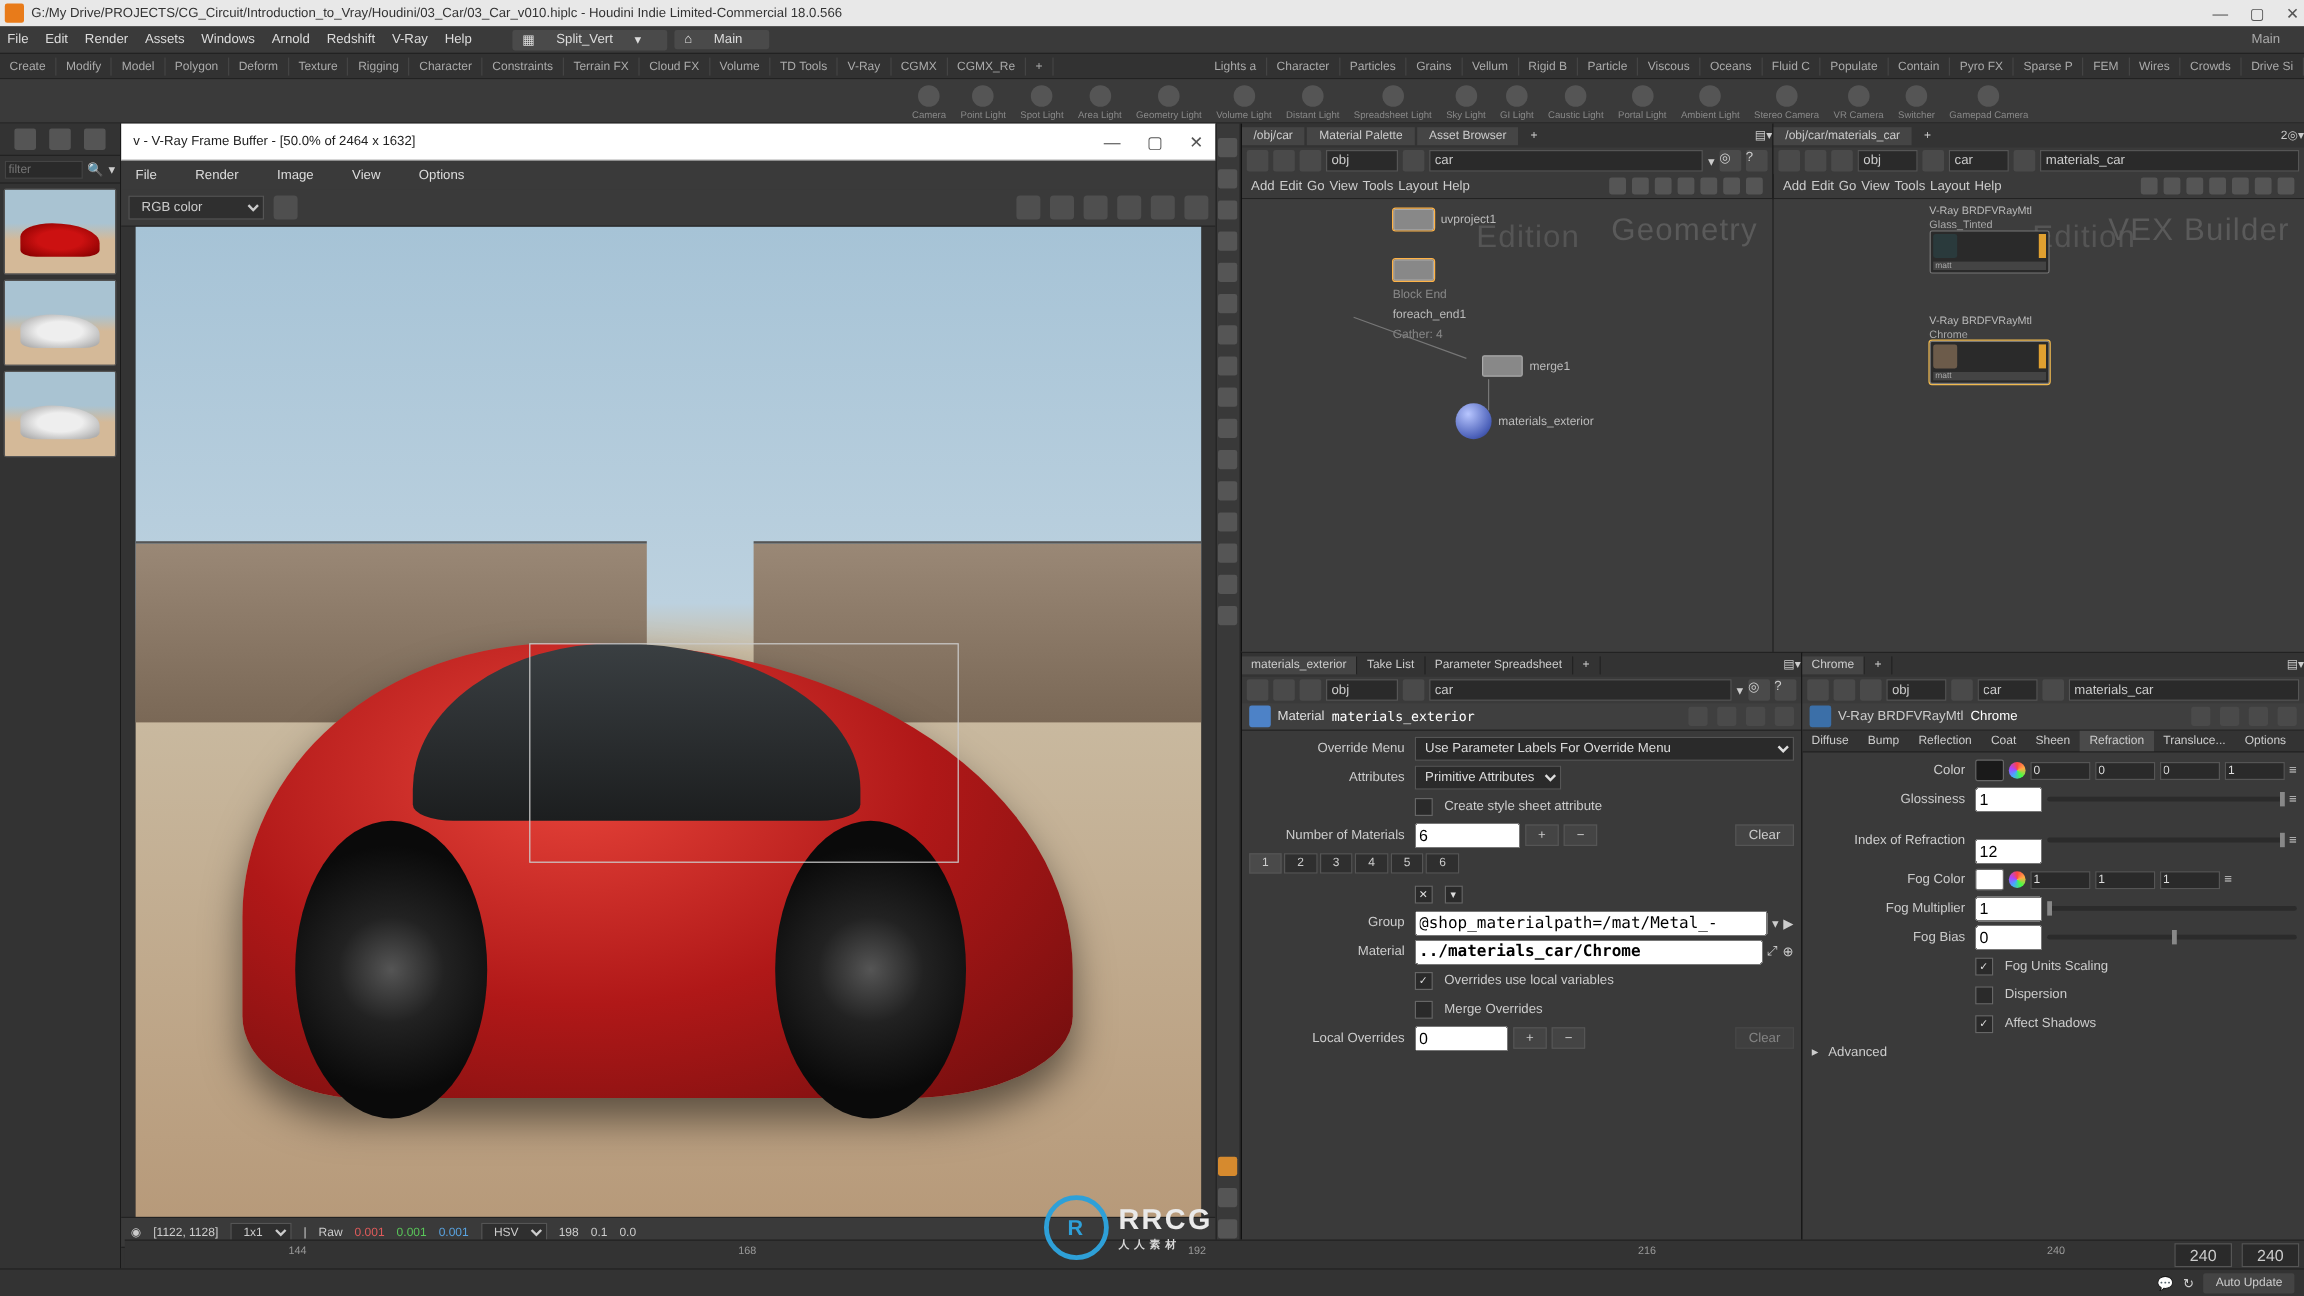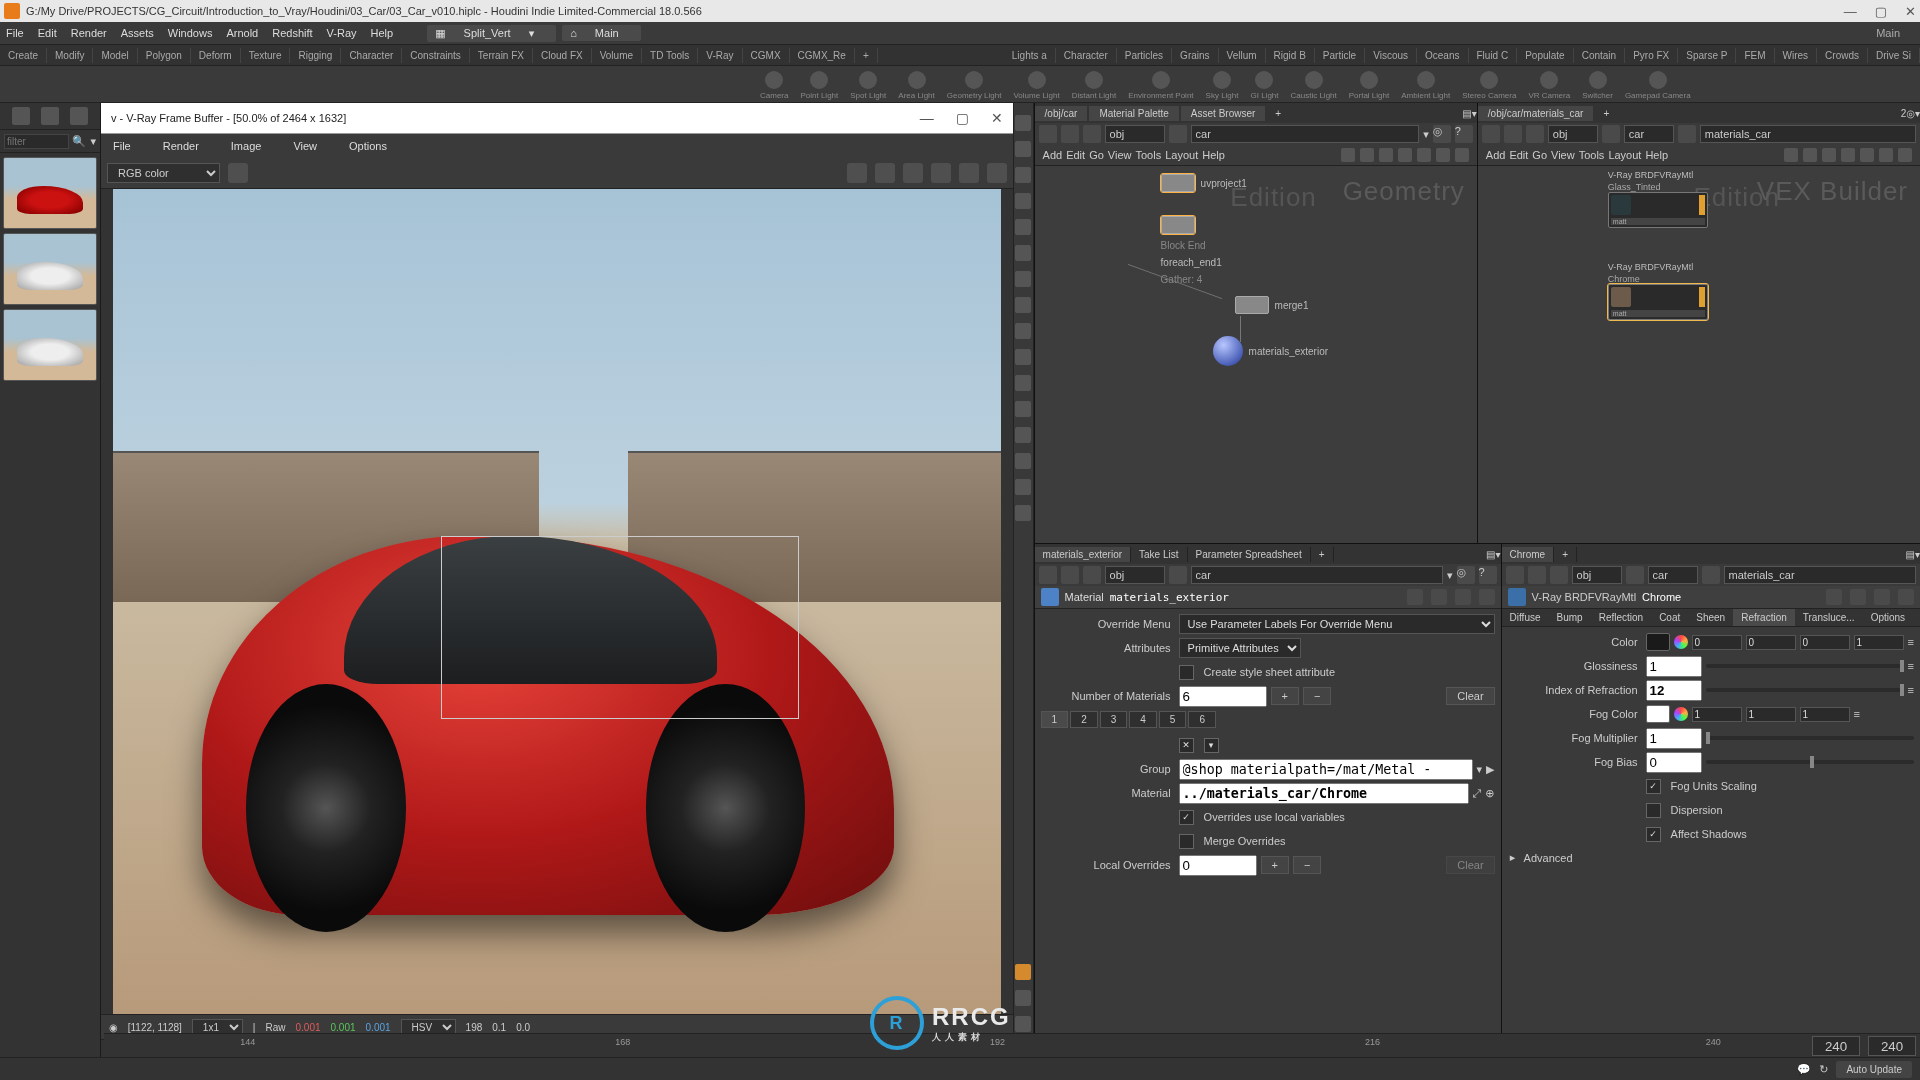--- a/index.html
+++ b/index.html
@@ -225,21 +225,21 @@
   <div class="si">
       <div class="ic"></div>
       <span>Volume Light</span>
     </div>
   <div class="si">
       <div class="ic"></div>
       <span>Distant Light</span>
     </div>
   <div class="si">
       <div class="ic"></div>
-      <span>Environment Point</span>
+      <span>Spreadsheet Light</span>
     </div>
   <div class="si">
       <div class="ic"></div>
       <span>Sky Light</span>
     </div>
   <div class="si">
       <div class="ic"></div>
       <span>GI Light</span>
     </div>
   <div class="si">
@@ -679,21 +679,21 @@
                 <input style="width: 48px;" value="1">
                 <div class="slider">
                   <div class="kn" style="right:0"></div>
                 </div>
                 <span>≡</span>
               </div>
             </div>
           <div class="row">
               <div class="lab">Index of Refraction</div>
               <div class="val">
-                <input style="width: 48px; font-weight: bold;" value="12">
+                <input style="width: 48px; font-weight: normal; margin-top: 20px;" value="12">
                 <div class="slider">
                   <div class="kn" style="right:0"></div>
                 </div>
                 <span>≡</span>
               </div>
             </div>
           <div class="row">
               <div class="lab">Fog Color</div>
             <div class="val shade">
                 <div class="sw"></div>

